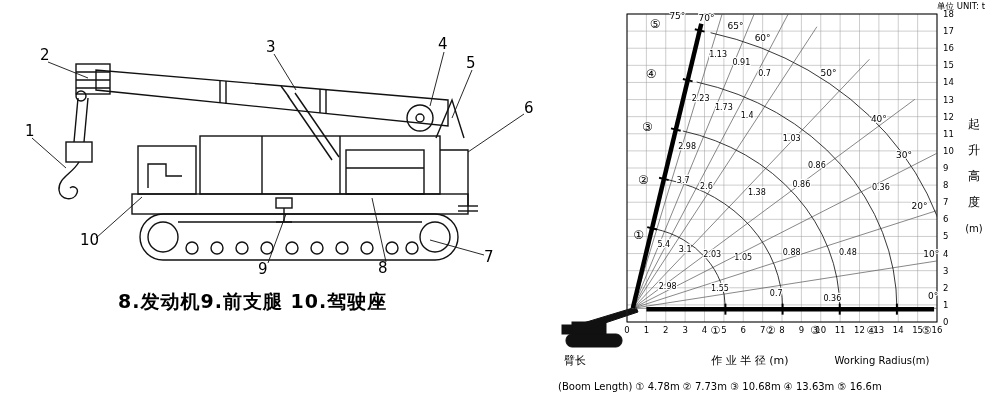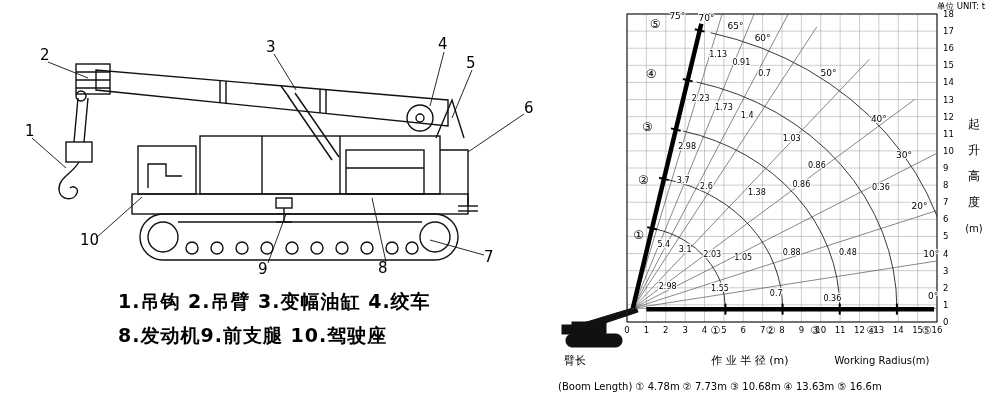--- a/index.html
+++ b/index.html
@@ -121,21 +121,20 @@
         <text class="callout" x="524" y="113">6</text>
         <text class="callout" x="484" y="262">7</text>
         <text class="callout" x="378" y="273">8</text>
         <text class="callout" x="258" y="274">9</text>
         <text class="callout" x="80" y="245">10</text>
       </g>
     </svg>
 
     
     <div class="legend-block">
-      <div class="legend-line">1.吊钩 2.吊臂 3.变幅油缸 4.绞车</div>
       <div class="legend-line">8.发动机9.前支腿 10.驾驶座</div>
     </div>
   </div>
 
   <div class="right-panel">
     <svg id="chart-svg" width="450" height="416" viewBox="0 0 450 416">
 
       <g fill="#111" stroke="#111">
         <rect x="16" y="334" width="56" height="13" rx="6"></rect>
         <rect x="22" y="322" width="34" height="12"></rect>

